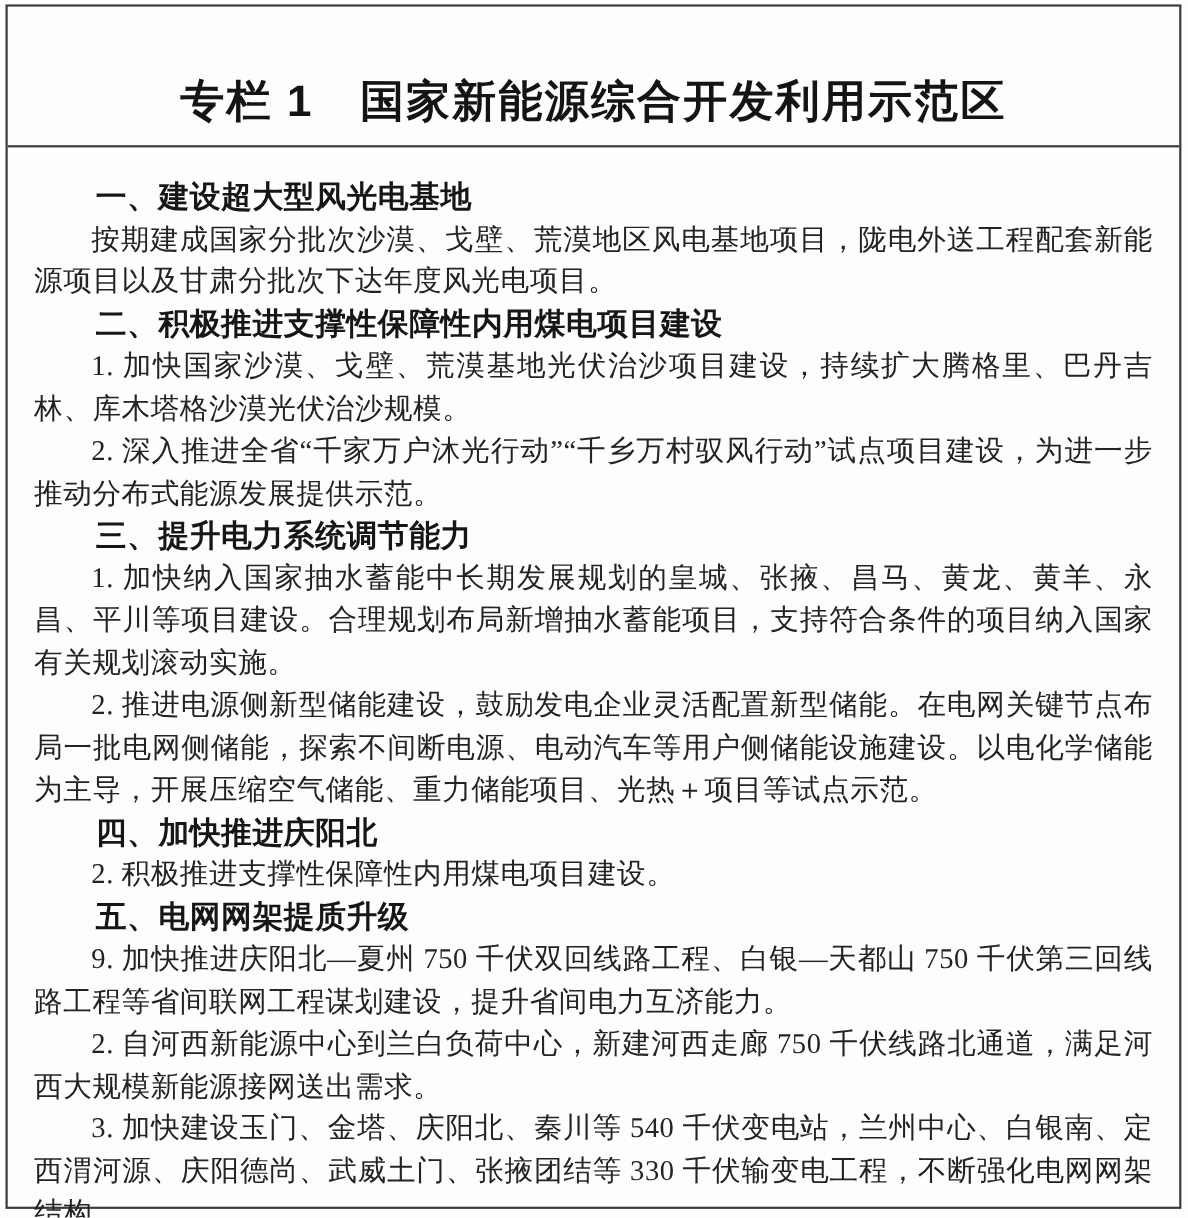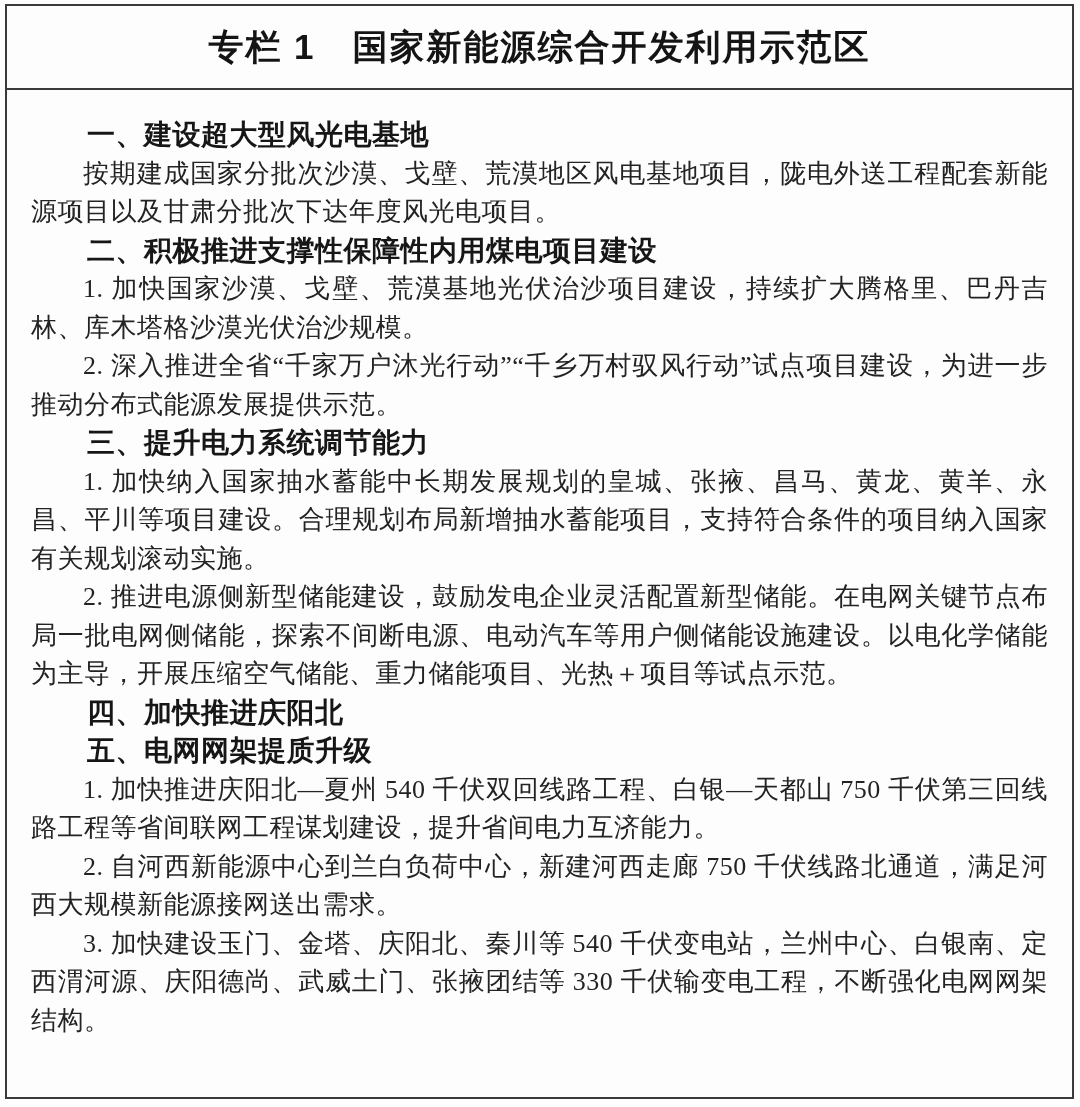--- a/index.html
+++ b/index.html
@@ -26,24 +26,25 @@
     box-sizing: border-box;
   }
   .box-title {
     height: 84px;
     border-bottom: 2px solid #3a3a3a;
     display: flex;
     align-items: center;
     justify-content: center;
     font-family: "Liberation Sans", "DejaVu Sans", sans-serif;
     font-weight: bold;
-    font-size: 35px;
+    font-size: 40px;
     letter-spacing: 2px;
     color: #141414;
     box-sizing: border-box;
+    margin-top: 44px;
   }
   .box-body {
     padding: 26px 24px 0 24px;
     font-family: "Liberation Serif", "DejaVu Serif", serif;
     font-size: 26px;
     line-height: 38.5px;
     text-align: justify;
     color: #232323;
   }
   .sec-heading {
@@ -77,21 +78,22 @@
 
       <h2 class="sec-heading">二、积极推进支撑性保障性内用煤电项目建设</h2>
       <p class="para">1. 加快国家沙漠、戈壁、荒漠基地光伏治沙项目建设，持续扩大腾格里、巴丹吉林、库木塔格沙漠光伏治沙规模。</p>
       <p class="para">2. 深入推进全省“千家万户沐光行动”“千乡万村驭风行动”试点项目建设，为进一步推动分布式能源发展提供示范。</p>
 
       <h2 class="sec-heading">三、提升电力系统调节能力</h2>
       <p class="para">1. 加快纳入国家抽水蓄能中长期发展规划的皇城、张掖、昌马、黄龙、黄羊、永昌、平川等项目建设。合理规划布局新增抽水蓄能项目，支持符合条件的项目纳入国家有关规划滚动实施。</p>
       <p class="para">2. 推进电源侧新型储能建设，鼓励发电企业灵活配置新型储能。在电网关键节点布局一批电网侧储能，探索不间断电源、电动汽车等用户侧储能设施建设。以电化学储能为主导，开展压缩空气储能、重力储能项目、光热＋项目等试点示范。</p>
 
       <h2 class="sec-heading">四、加快推进庆阳北</h2>
+      <p class="para">2. 积极推进支撑性保障性内用煤电项目建设。</p>
 
       <h2 class="sec-heading">五、电网网架提质升级</h2>
-      <p class="para">1. 加快推进庆阳北—夏州 540 千伏双回线路工程、白银—天都山 750 千伏第三回线路工程等省间联网工程谋划建设，提升省间电力互济能力。</p>
+      <p class="para">9. 加快推进庆阳北—夏州 750 千伏双回线路工程、白银—天都山 750 千伏第三回线路工程等省间联网工程谋划建设，提升省间电力互济能力。</p>
       <p class="para">2. 自河西新能源中心到兰白负荷中心，新建河西走廊 750 千伏线路北通道，满足河西大规模新能源接网送出需求。</p>
       <p class="para">3. 加快建设玉门、金塔、庆阳北、秦川等 540 千伏变电站，兰州中心、白银南、定西渭河源、庆阳德尚、武威土门、张掖团结等 330 千伏输变电工程，不断强化电网网架结构。</p>
 
     </div>
   </div>
 </div>
 
 </body></html>

